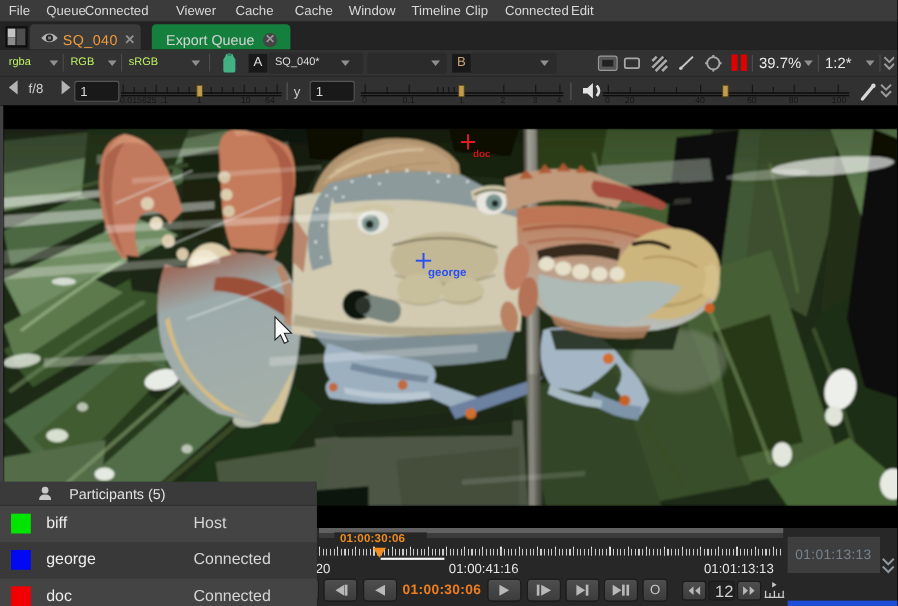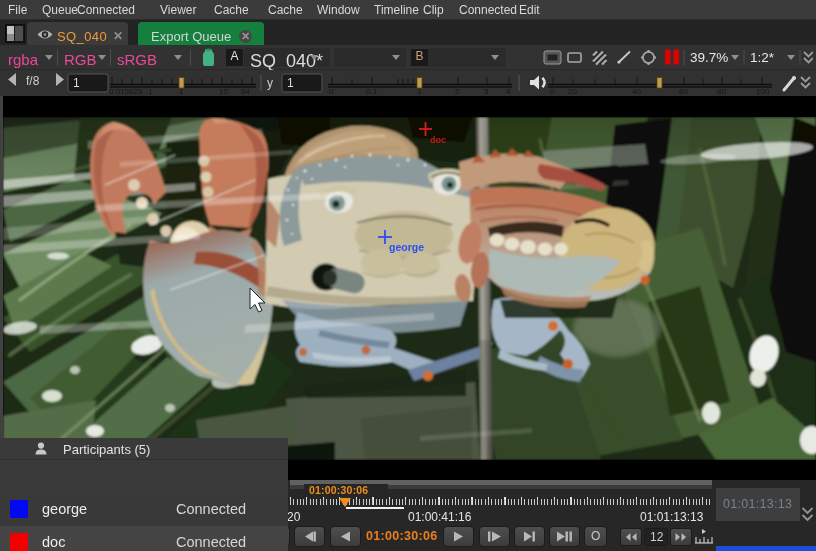--- a/index.html
+++ b/index.html
@@ -15,21 +15,21 @@
 #paneicon .r1{position:absolute;left:9px;top:1px;width:8px;height:15px;background:#4e4e4e}
 .tab{position:absolute;top:2px;height:23px;font-size:13px}
 #tab1{left:27px;width:101px;background:#3b3b3b;border-radius:4px 4px 0 0;color:#f09a3a}
 #tab1 .txt{position:absolute;left:30px;top:7px;letter-spacing:.4px}
 #tab1 .x{position:absolute;left:86px;top:7px;color:#909090;font-size:12px;font-weight:bold}
 #tab2{left:138px;width:126px;background:#15803d;border-radius:4px 4px 0 0;color:#d4d4d4}
 #tab2 .txt{position:absolute;left:13px;top:7px}
 #tab2 .xc{position:absolute;left:101px;top:8px;width:13px;height:13px;border-radius:7px;background:#454545;color:#999;font-size:11px;font-weight:bold;text-align:center;line-height:13px}
 
 #row3{position:absolute;left:0;top:45px;width:816px;height:25px;background:#323232;border-bottom:1px solid #282828}
-#row3 .t{position:absolute;top:6px;font-size:15px;color:#ec4899}
+#row3 .t{position:absolute;top:6px;font-size:10px;color:#bef264}
 #row3 .arw{position:absolute;top:10px;width:0;height:0;border-left:4px solid transparent;border-right:4px solid transparent;border-top:5px solid #8f8f8f}
 #row3 .sep{position:absolute;top:4px;width:1px;height:16px;background:#4d4d4d}
 .dd{position:absolute;top:3px;height:19px;background:#2b2b2b;border-radius:2px}
 .letterbox{position:absolute;top:4px;height:17px;font-size:12px;color:#e0e0e0;text-align:center}
 
 #row4{position:absolute;left:0;top:70px;width:816px;height:26px;background:#313131}
 
 #viewer{position:absolute;left:0;top:96px;width:816px;height:366px;background:#000}
 #lstrip{position:absolute;left:0;top:96px;width:3px;height:366px;background:#414141}
 
@@ -104,21 +104,21 @@
     <i class="sep" style="left:110px"></i>
     <span class="t" style="left:117px">sRGB</span>
       <i class="arw" style="left:174px"></i>
     <i class="sep" style="left:190px"></i>
     <svg style="position:absolute;left:201px;top:3px" width="15" height="19" viewBox="0 0 15 19">
         <path d="M4.5 1 L10.5 1 L11 3 L13 6 L13 16 Q13 18 11 18 L4 18 Q2 18 2 16 L2 6 L4 3 Z" fill="#42b183"></path>
         <rect x="5.5" y="0.5" width="4" height="2.5" rx="1" fill="#2d8a63"></rect>
       </svg>
     <div class="letterbox" style="left:226px;width:17px;background:#191919">A</div>
     <div class="dd" style="left:244px;width:86px">
-        <span style="position:absolute;left:6px;top:3px;font-size:18px;color:#dcdcdc">SQ_040*</span>
+        <span style="position:absolute;left:6px;top:3px;font-size:10px;color:#dcdcdc">SQ_040*</span>
       </div>
       <i class="arw" style="left:310px"></i>
     <div class="dd" style="left:334px;width:72px"></div>
       <i class="arw" style="left:392px"></i>
     <div class="letterbox" style="left:411px;width:17px;background:#191919;color:#c8a273">B</div>
     <div class="dd" style="left:428px;width:78px"></div>
       <i class="arw" style="left:491px"></i>
     <svg style="position:absolute;left:543px;top:3px" width="270px" height="19" viewBox="0 0 270 19">
       <rect x="1" y="3" width="17" height="13" rx="2" fill="#565656" stroke="#9a9a9a" stroke-width="1"></rect>
         <rect x="4.5" y="6.5" width="10" height="6" fill="#222"></rect>
@@ -589,21 +589,21 @@
           <rect x="19.5" y="4.5" width="2.4" height="10" fill="#b8b8b8"></rect>
         </svg></div>
     <div class="btn" style="left:584px;width:23px">
         <span style="position:absolute;left:6px;top:2px;font-size:12px;color:#c8c8c8">O</span>
       </div>
     <div class="sbtn" style="left:620px;width:22px"><svg width="20" height="16" viewBox="0 0 20 16">
           <path d="M9.5 4 L5 8 L9.5 12 Z" fill="#b8b8b8"></path>
           <path d="M15.5 4 L11 8 L15.5 12 Z" fill="#b8b8b8"></path>
         </svg></div>
     <div class="sbtn" style="left:644px;width:24px;background:#222">
-        <span style="position:absolute;left:5px;top:1px;font-size:12px;color:#d0d0d0">12</span>
+        <span style="position:absolute;left:5px;top:1px;font-size:15px;color:#d0d0d0">12</span>
       </div>
     <div class="sbtn" style="left:670px;width:22px"><svg width="20" height="16" viewBox="0 0 20 16">
           <path d="M4.5 4 L9 8 L4.5 12 Z" fill="#b8b8b8"></path>
           <path d="M10.5 4 L15 8 L10.5 12 Z" fill="#b8b8b8"></path>
         </svg></div>
     <svg style="position:absolute;left:694px;top:65px" width="20" height="17" viewBox="0 0 20 17">
         <path d="M8 2 L8 7 L12 4.5 Z" fill="#c8c8c8"></path>
         <g stroke="#c8c8c8" stroke-width="1.2">
           <line x1="1" y1="16" x2="19" y2="16"></line>
           <line x1="2" y1="16" x2="2" y2="10"></line>
@@ -627,20 +627,25 @@
       </svg>
   </div>
   <div id="parts">
     <div class="hdr">
       <svg style="position:absolute;left:33px;top:3px" width="16" height="16" viewBox="0 0 16 16">
           <circle cx="8" cy="4.6" r="3.1" fill="#c8c8c8"></circle>
           <path d="M2.5 13.5 Q2.5 8.5 8 8.5 Q13.5 8.5 13.5 13.5 Z" fill="#c8c8c8"></path>
         </svg>
       <span class="txt">Participants  (5)</span>
     </div>
+    <div class="prow" style="top:22px;background:#444444">
+        <div class="sq" style="background:#00e400"></div>
+        <span class="nm">biff</span>
+        <span class="st">Host</span>
+      </div>
     <div class="prow" style="top:55px;background:#393939">
         <div class="sq" style="background:#0009f2"></div>
         <span class="nm">george</span>
         <span class="st">Connected</span>
       </div>
     <div class="prow" style="top:88px;background:#444444">
         <div class="sq" style="background:#f20000"></div>
         <span class="nm">doc</span>
         <span class="st">Connected</span>
       </div>

